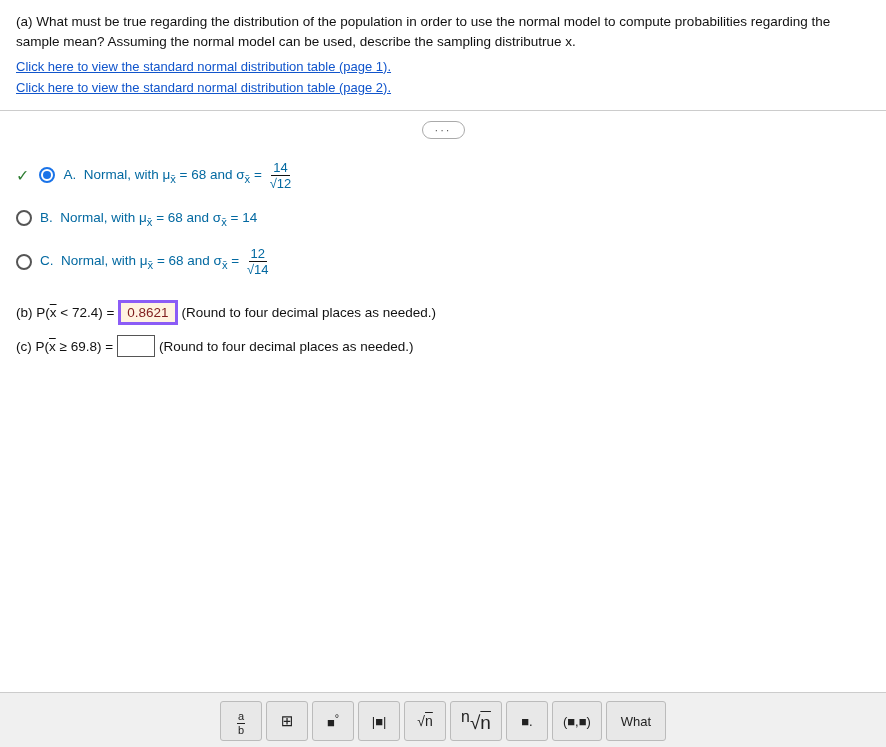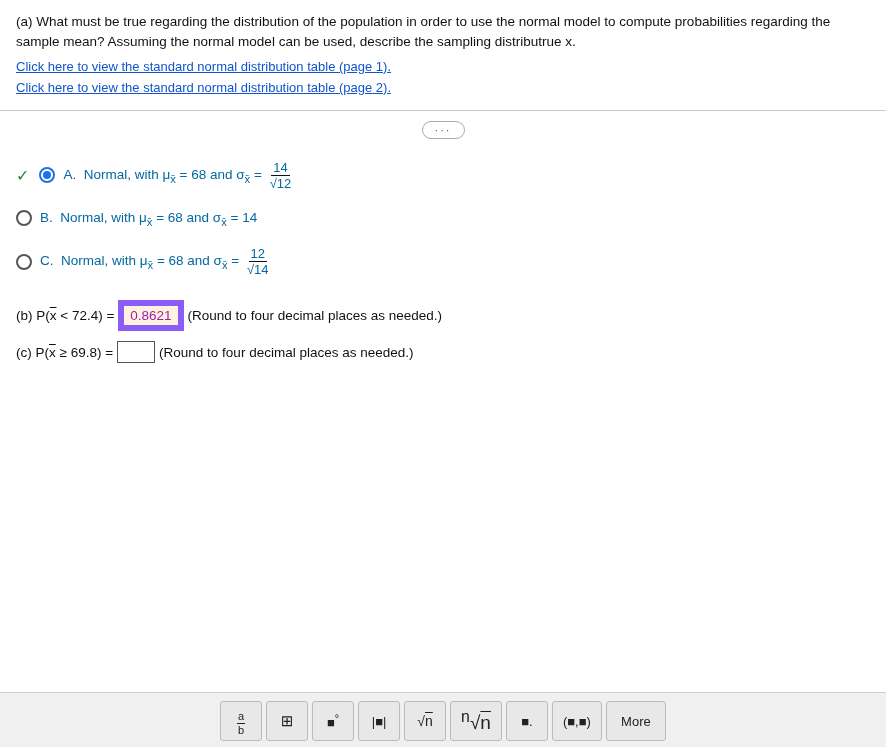--- a/index.html
+++ b/index.html
@@ -148,25 +148,25 @@
       margin-bottom: 10px;
       font-size: 13.5px;
       display: flex;
       align-items: center;
       gap: 4px;
       flex-wrap: wrap;
     }
 
     .highlight-box {
       background: #fff3e0;
-      border: 6px solid #8b5cf6;
+      border: 3px solid #8b5cf6;
       padding: 2px 6px;
       font-size: 13.5px;
       font-weight: 500;
-      color: #a21caf;
+      color: #7f1d1d;
     }
 
     .input-box {
       border: 1px solid #555;
       width: 38px;
       height: 22px;
       display: inline-block;
       vertical-align: middle;
     }
 
@@ -302,17 +302,17 @@
     <button class="toolbar-btn" title="Nth root">
       <span style="font-size:19px;"><sup>n</sup>√<span style="text-decoration:overline">n</span></span>
     </button>
     <button class="toolbar-btn" title="Ellipsis">
       <span style="font-size:13px;">■.</span>
     </button>
     <button class="toolbar-btn" title="Interval">
       <span style="font-size:13px;">(■,■)</span>
     </button>
     <button class="toolbar-btn more-btn">
-      <span>More</span>
+      <span>What</span>
     </button>
   </div>
 
 </div>
 
 </body></html>

